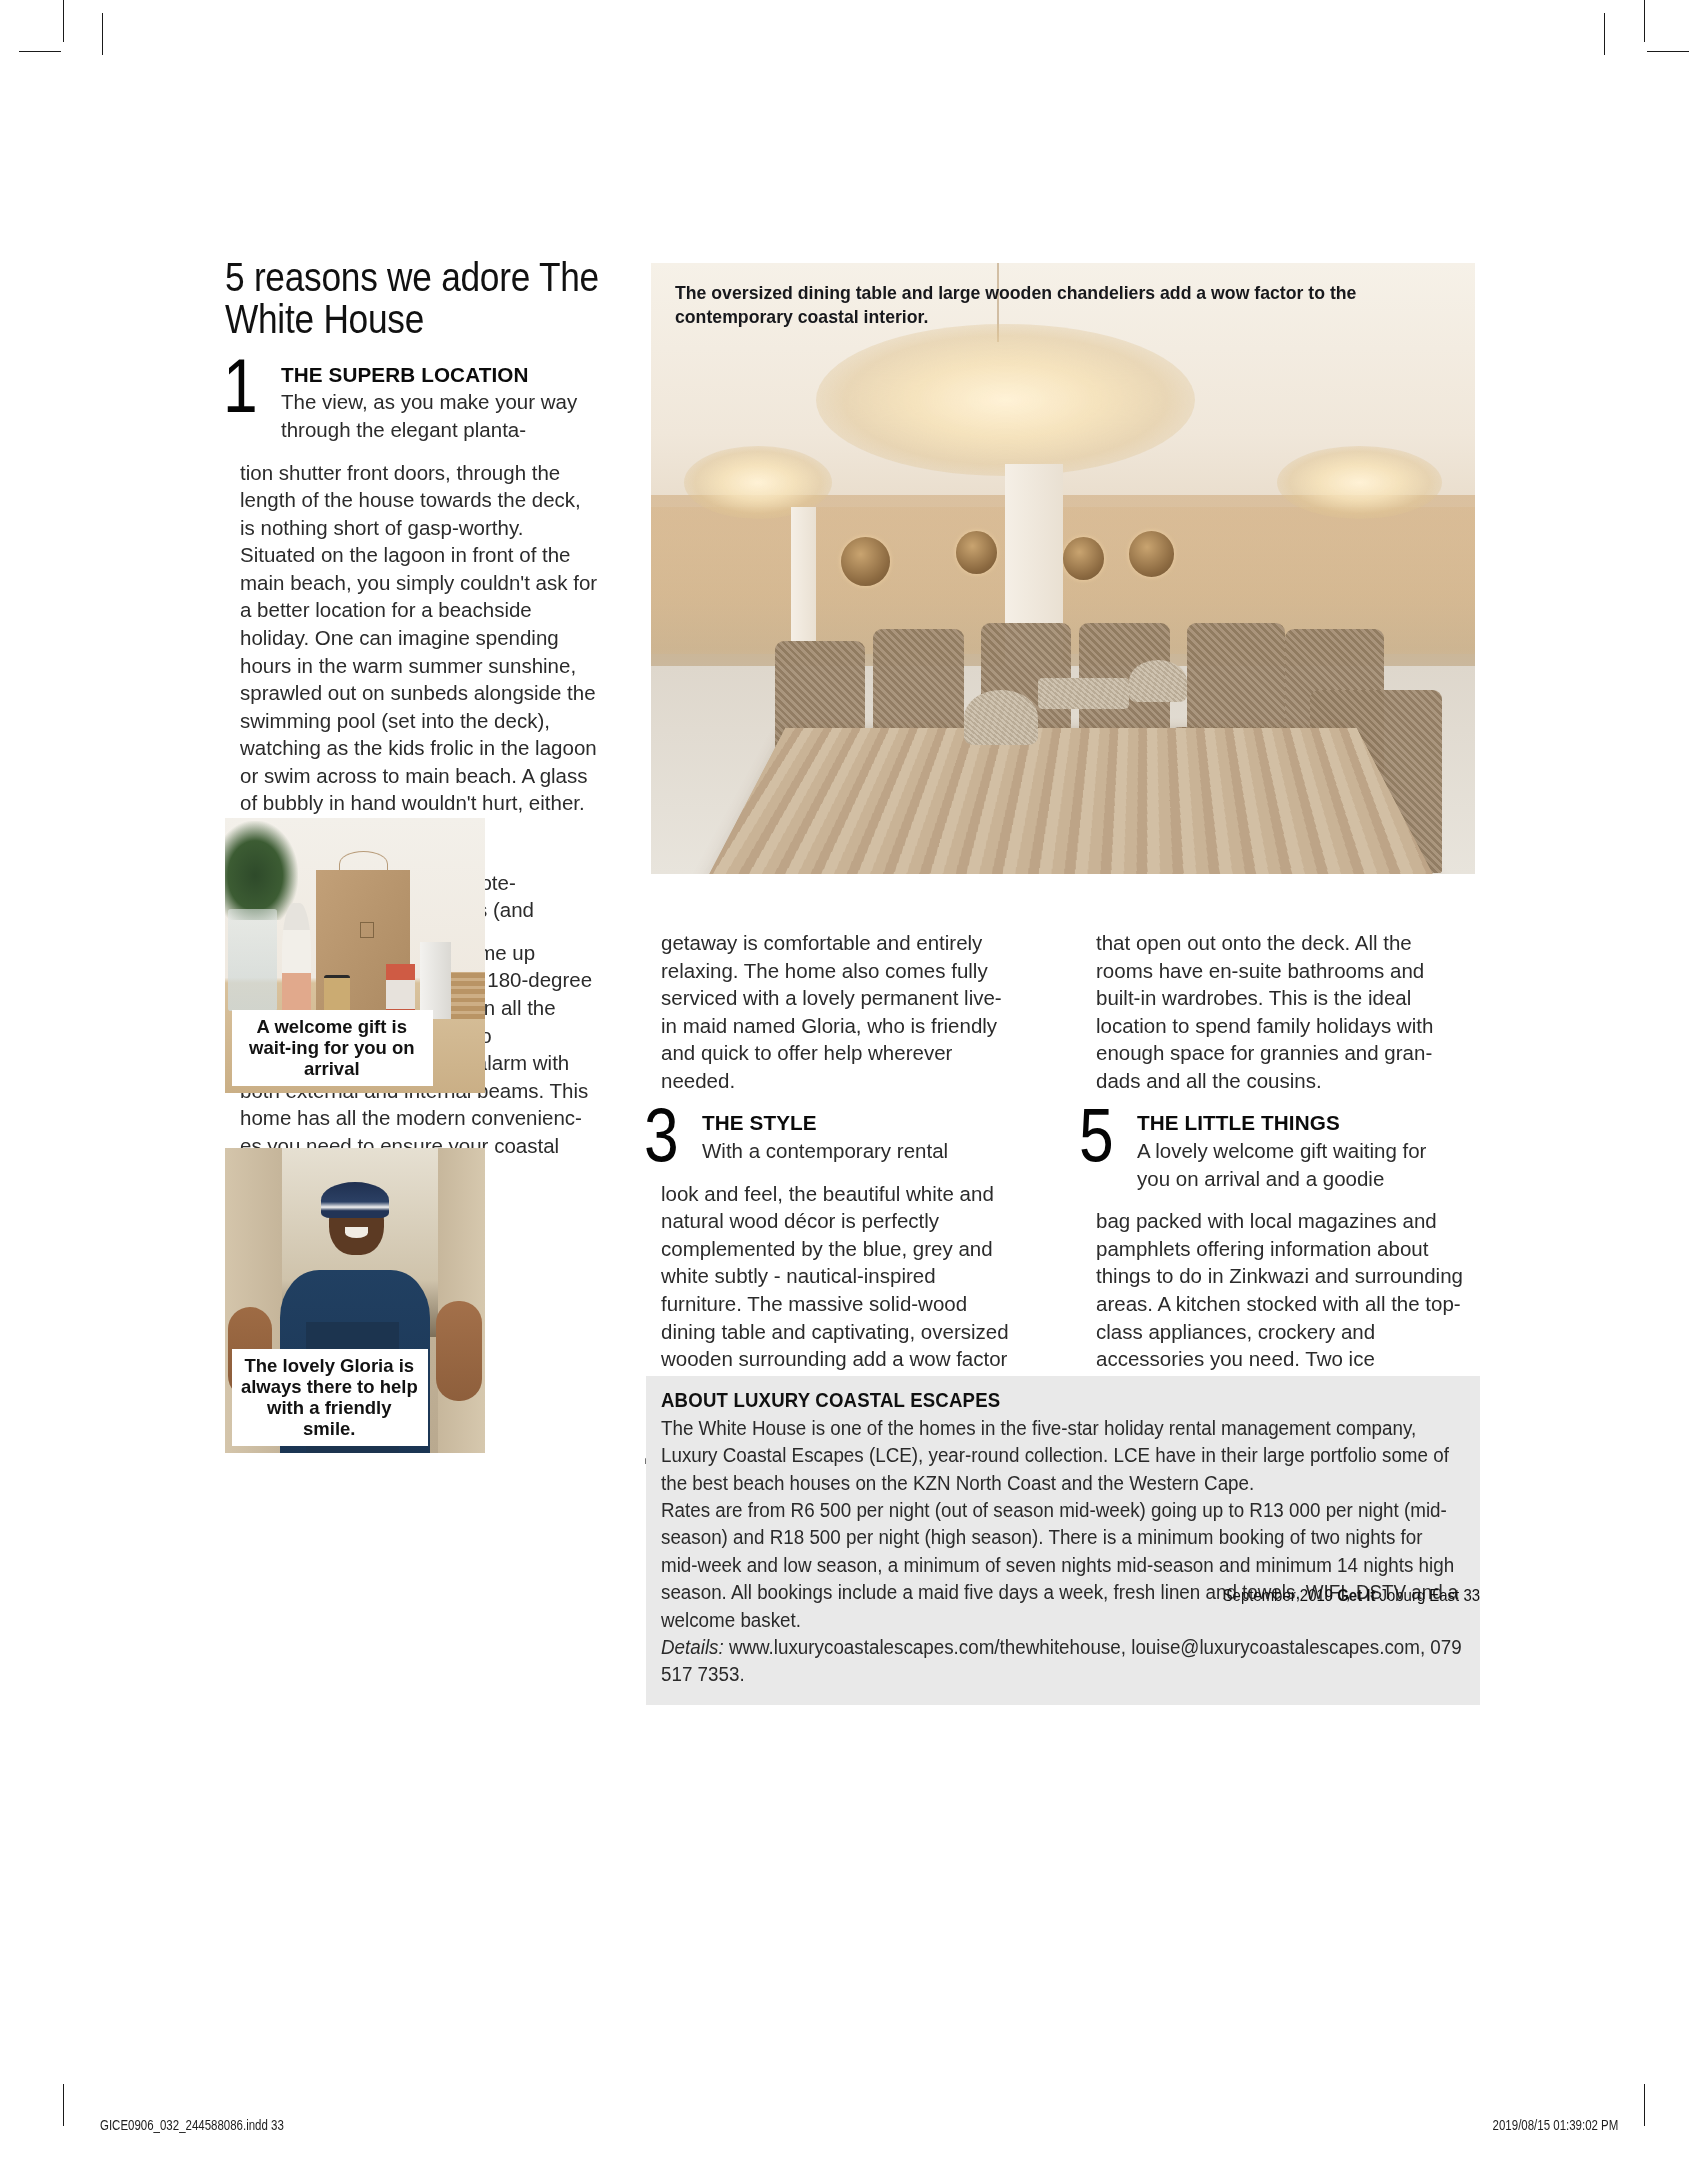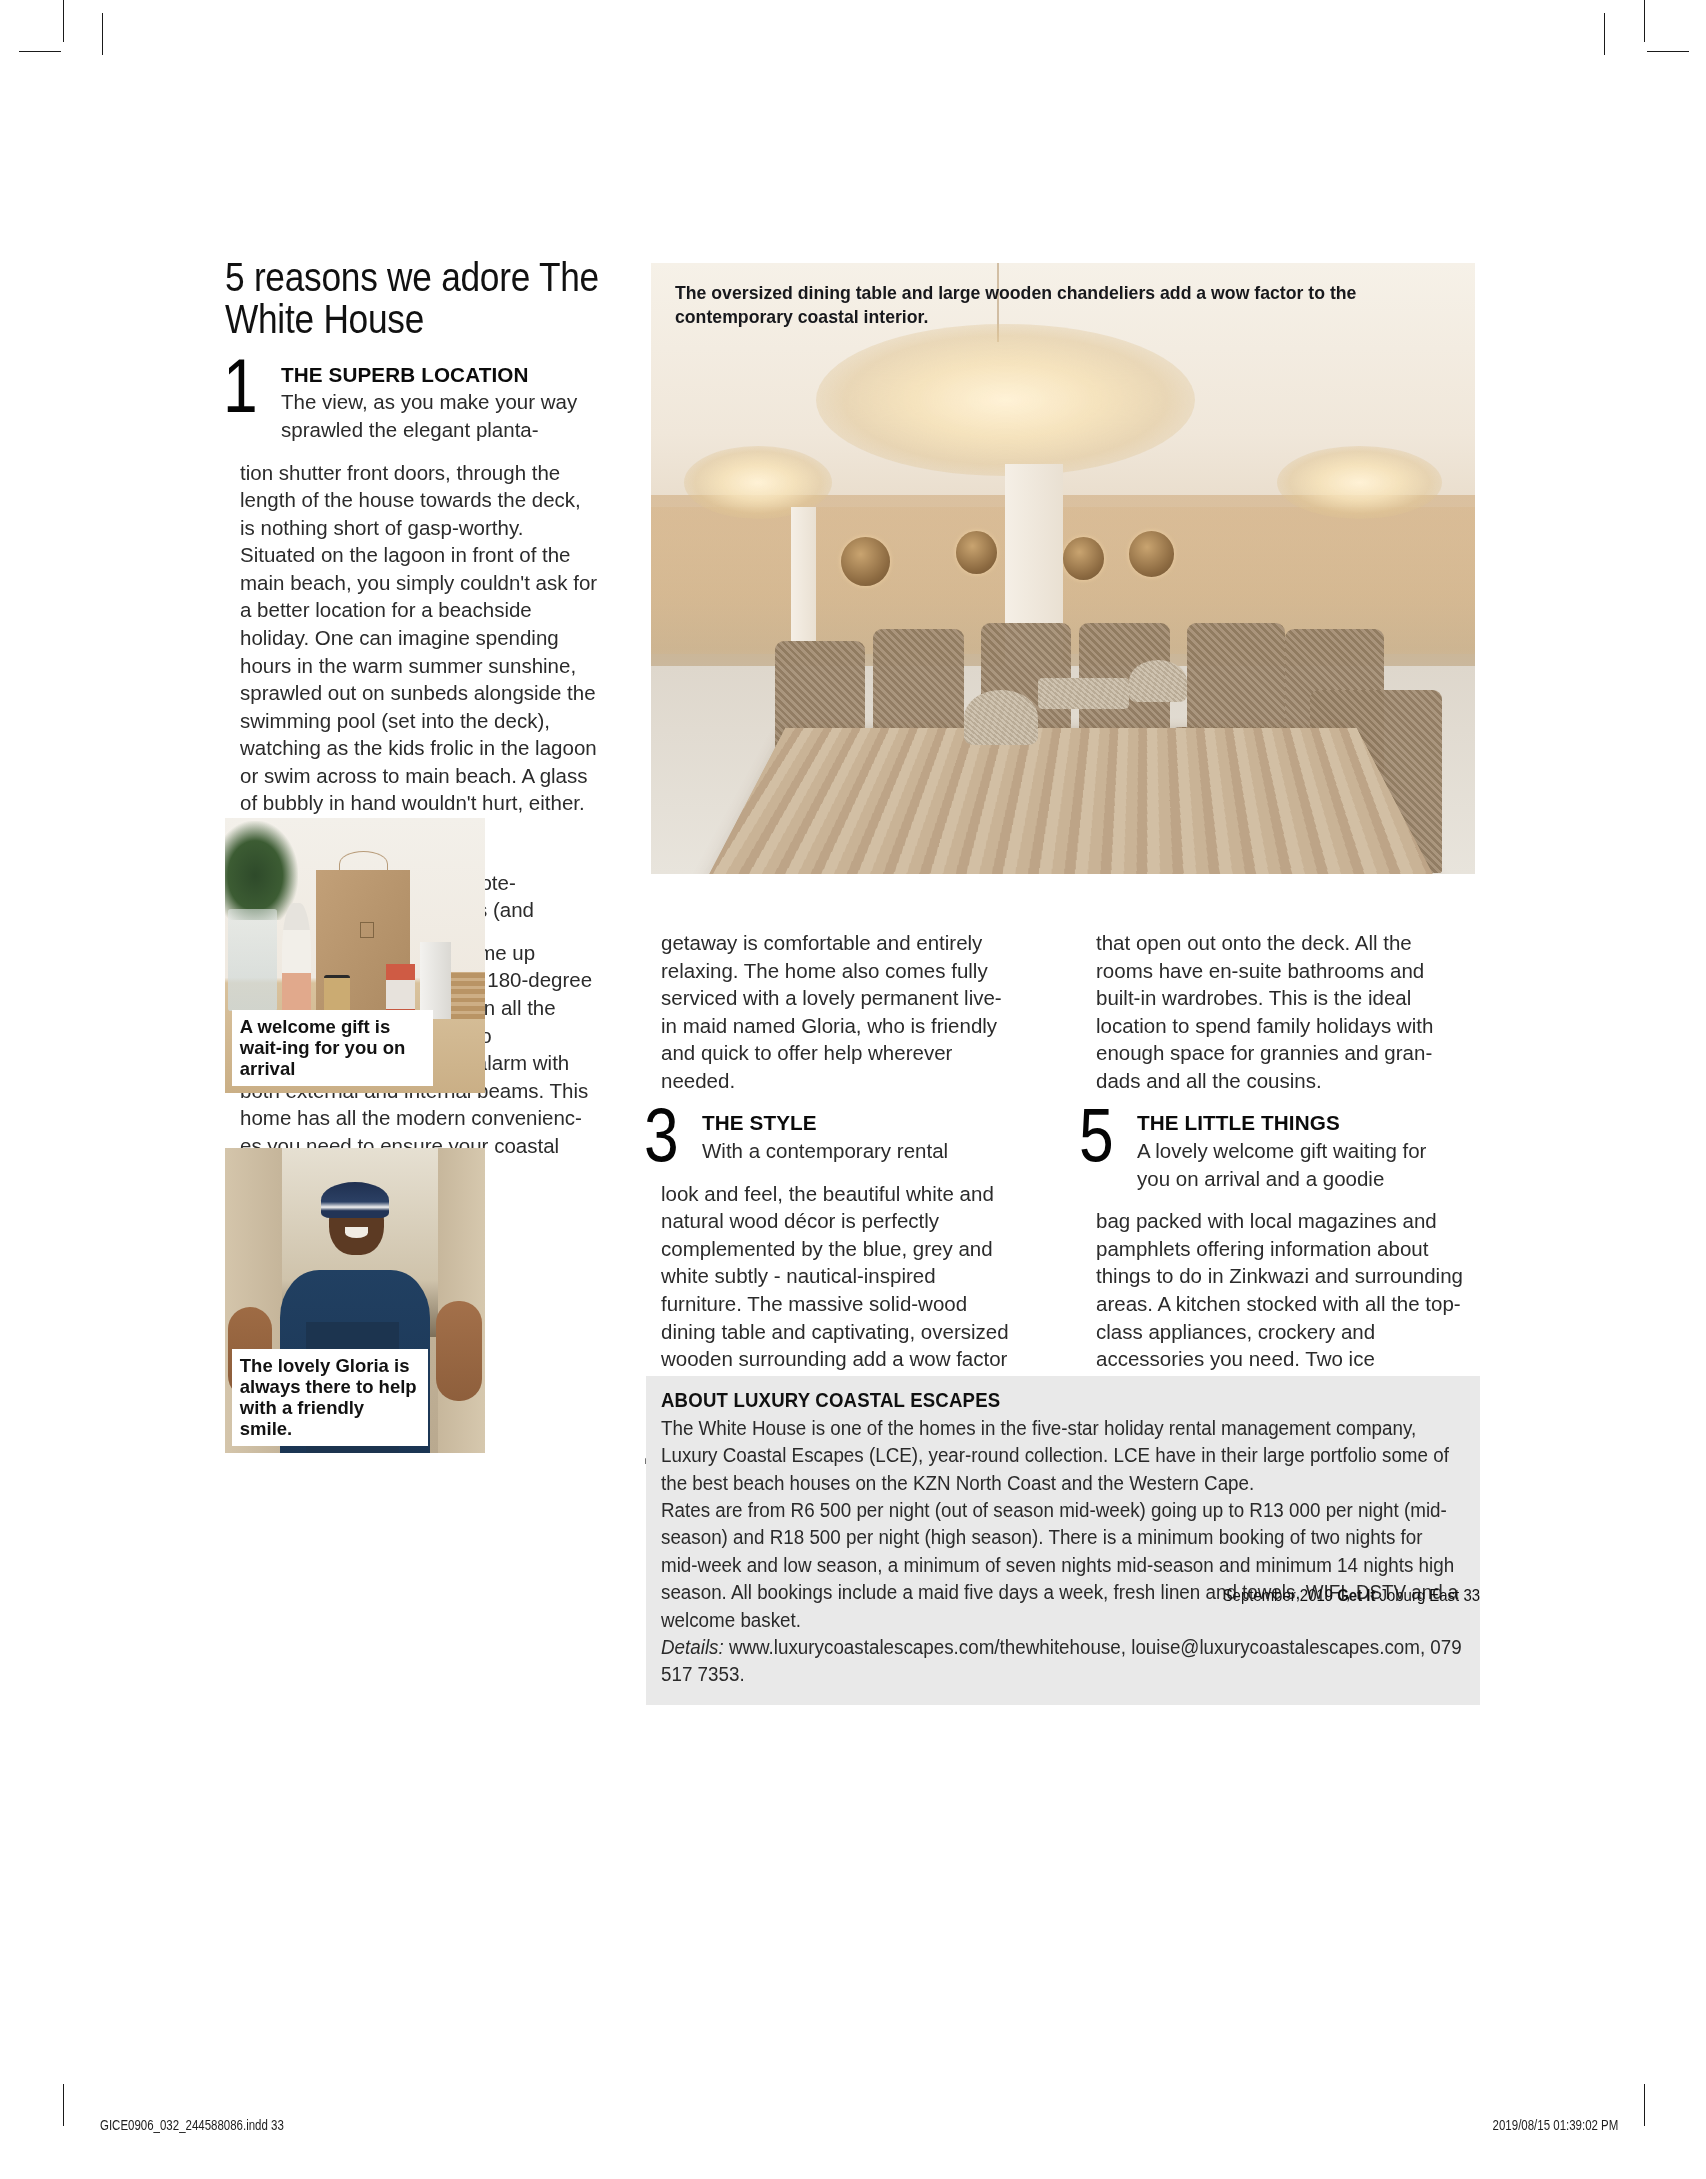--- a/index.html
+++ b/index.html
@@ -133,20 +133,21 @@
     position: absolute;
     left: 7.4px;
     background: #ffffff;
     color: #121212;
     font-weight: bold;
     font-size: 18.5px;
     line-height: 1.14;
     padding: 5.5px 9.2px 6.5px 7.4px;
     z-index: 5;
     font-family: "Liberation Sans", sans-serif;
+    text-align: center;
   }
 
   
   .aboutbox {
     position: absolute;
     left: 421px;
     top: 1119px;
     width: 834px;
     background: #e9e9e9;
     padding: 13px 14.8px 16.6px 14.8px;
@@ -370,21 +371,21 @@
   <div class="content">
 
     <div class="col-left">
 
       <h1 class="headline">5 reasons we adore The White House</h1>
 
       <div class="item">
         <div class="dropnum">1</div>
         <p class="body lede">
           <span class="subhead">THE SUPERB LOCATION</span><br>
-          <span>The view, as you make your way sprawled the elegant planta-</span>
+          <span>The view, as you make your way through the elegant planta-</span>
         </p>
         <p class="body itemtext">tion shutter front doors, through the length of the house towards the deck, is nothing short of gasp-worthy. Situated on the lagoon in front of the main beach, you simply couldn't ask for a better location for a beachside holiday. One can imagine spending hours in the warm summer sunshine, sprawled out on sunbeds alongside the swimming pool (set into the deck), watching as the kids frolic in the lagoon or swim across to main beach. A glass of bubbly in hand wouldn't hurt, either.</p>
       </div>
 
       <div class="item" style="margin-top:24px;">
         <div class="dropnum">2</div>
         <p class="body lede">
           <span class="subhead">THE MOD CONS</span><br>
           <span>Think automated, remote-controlled rolling doors (and</span>
         </p>

